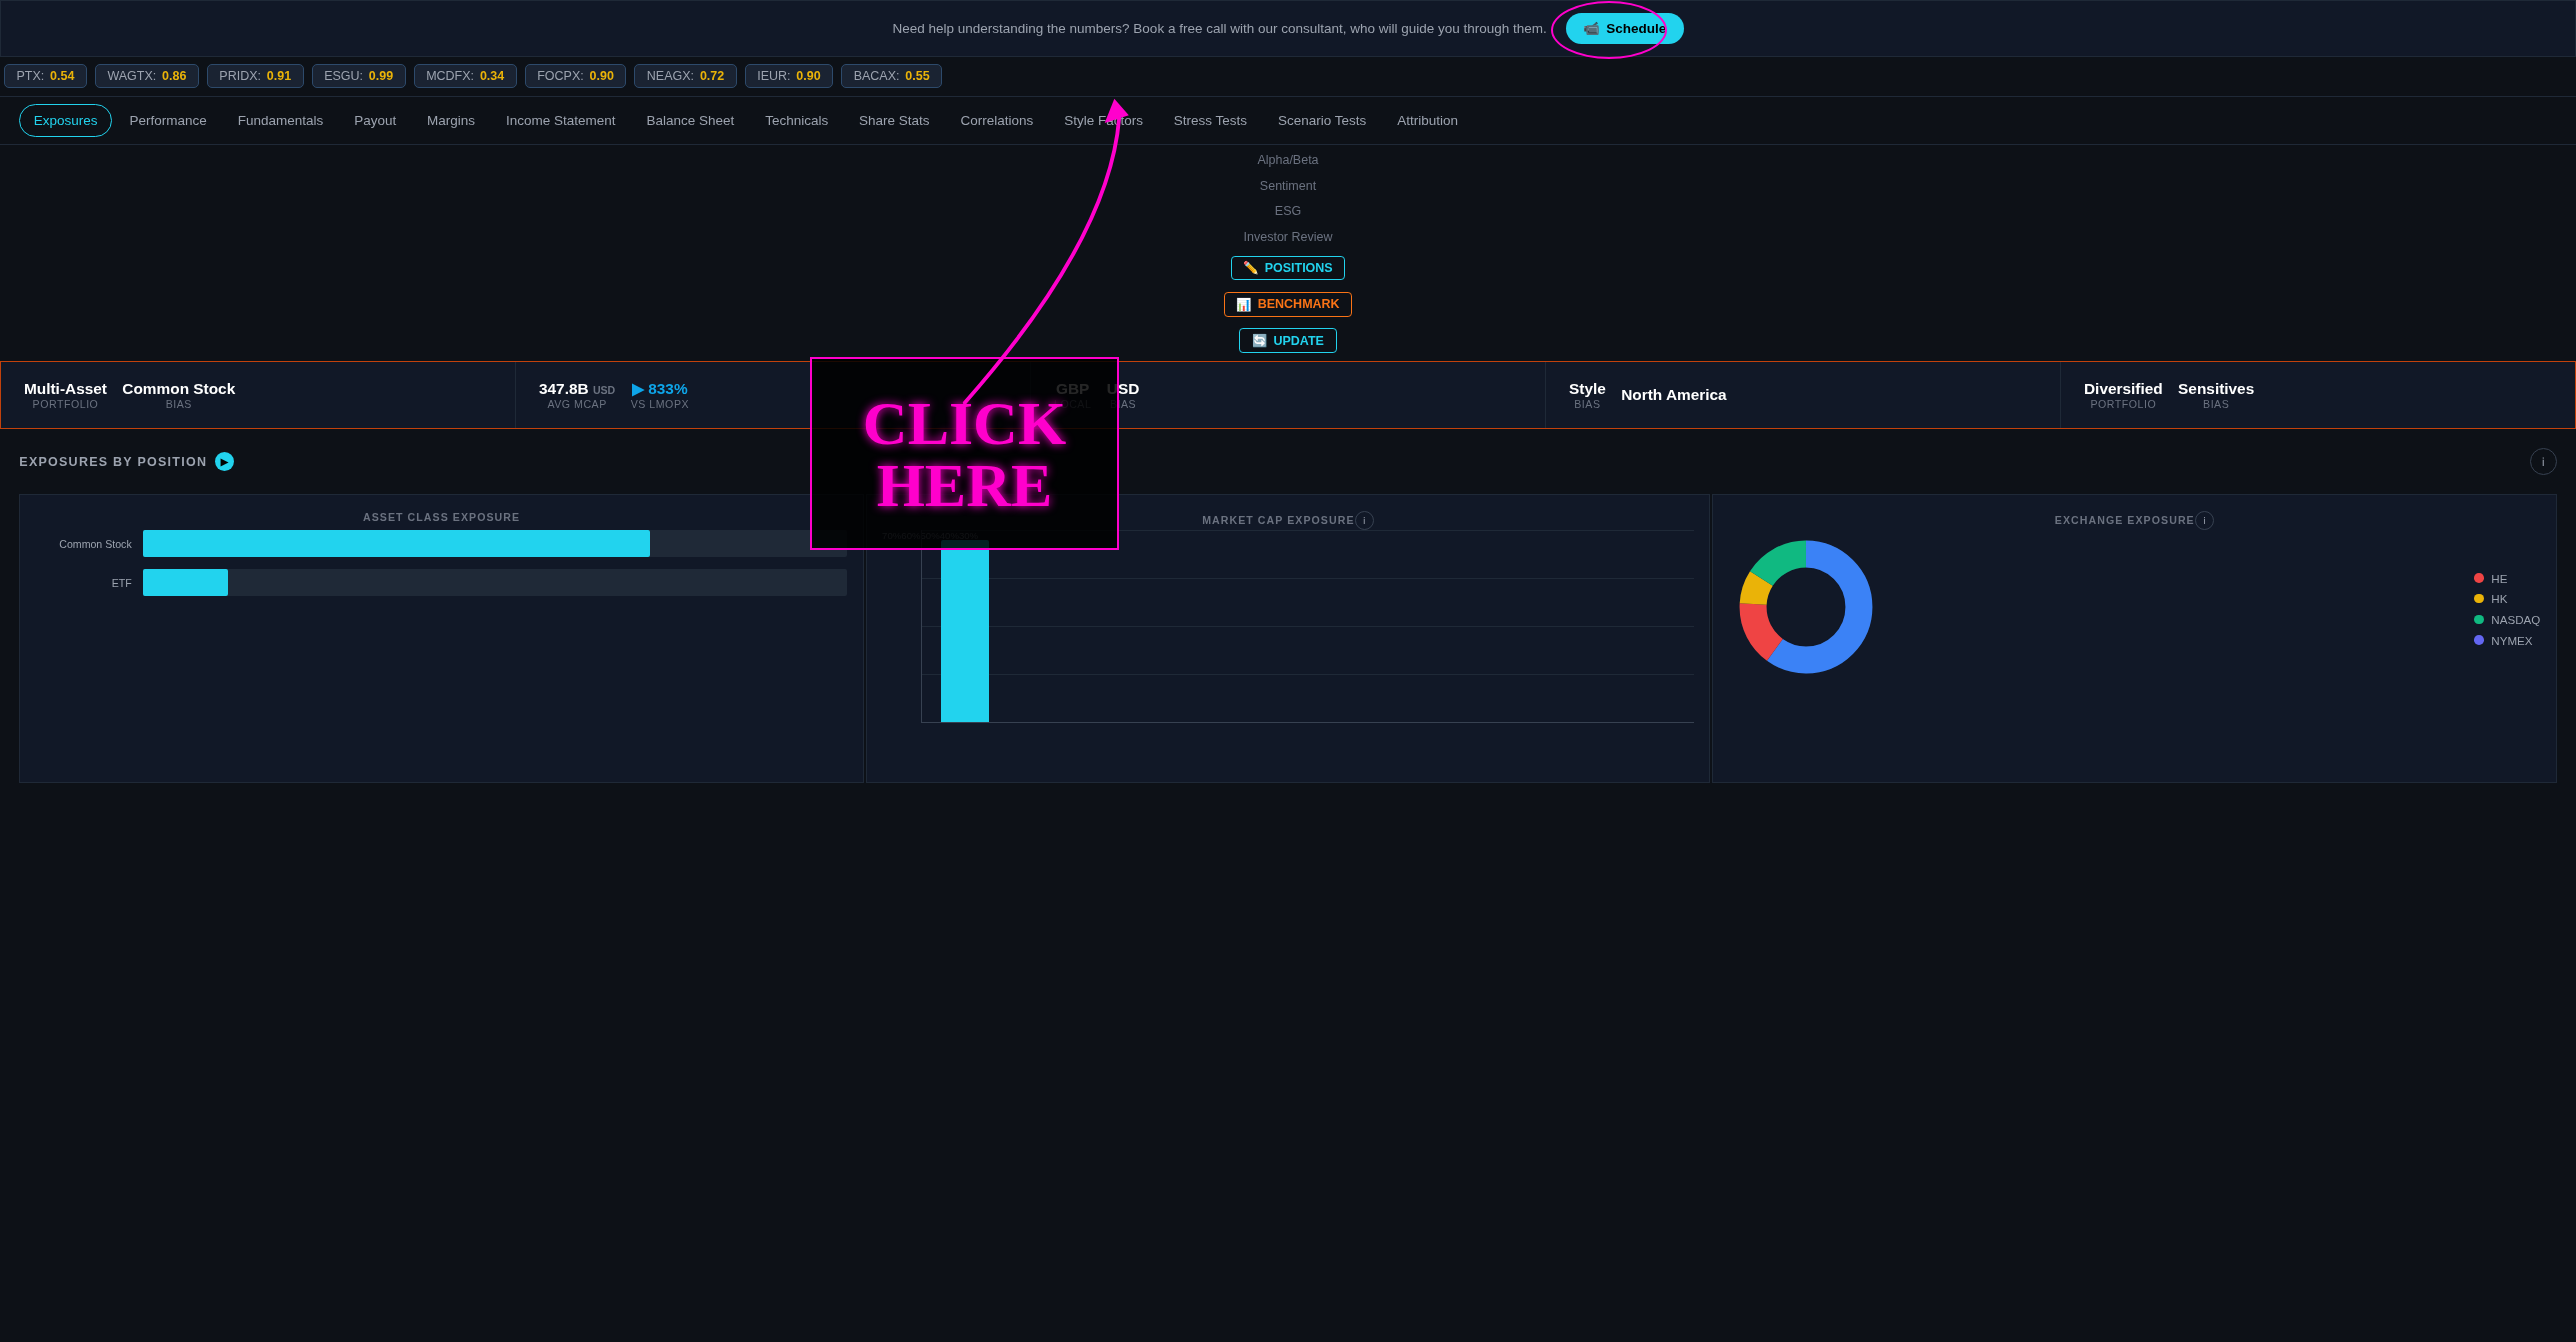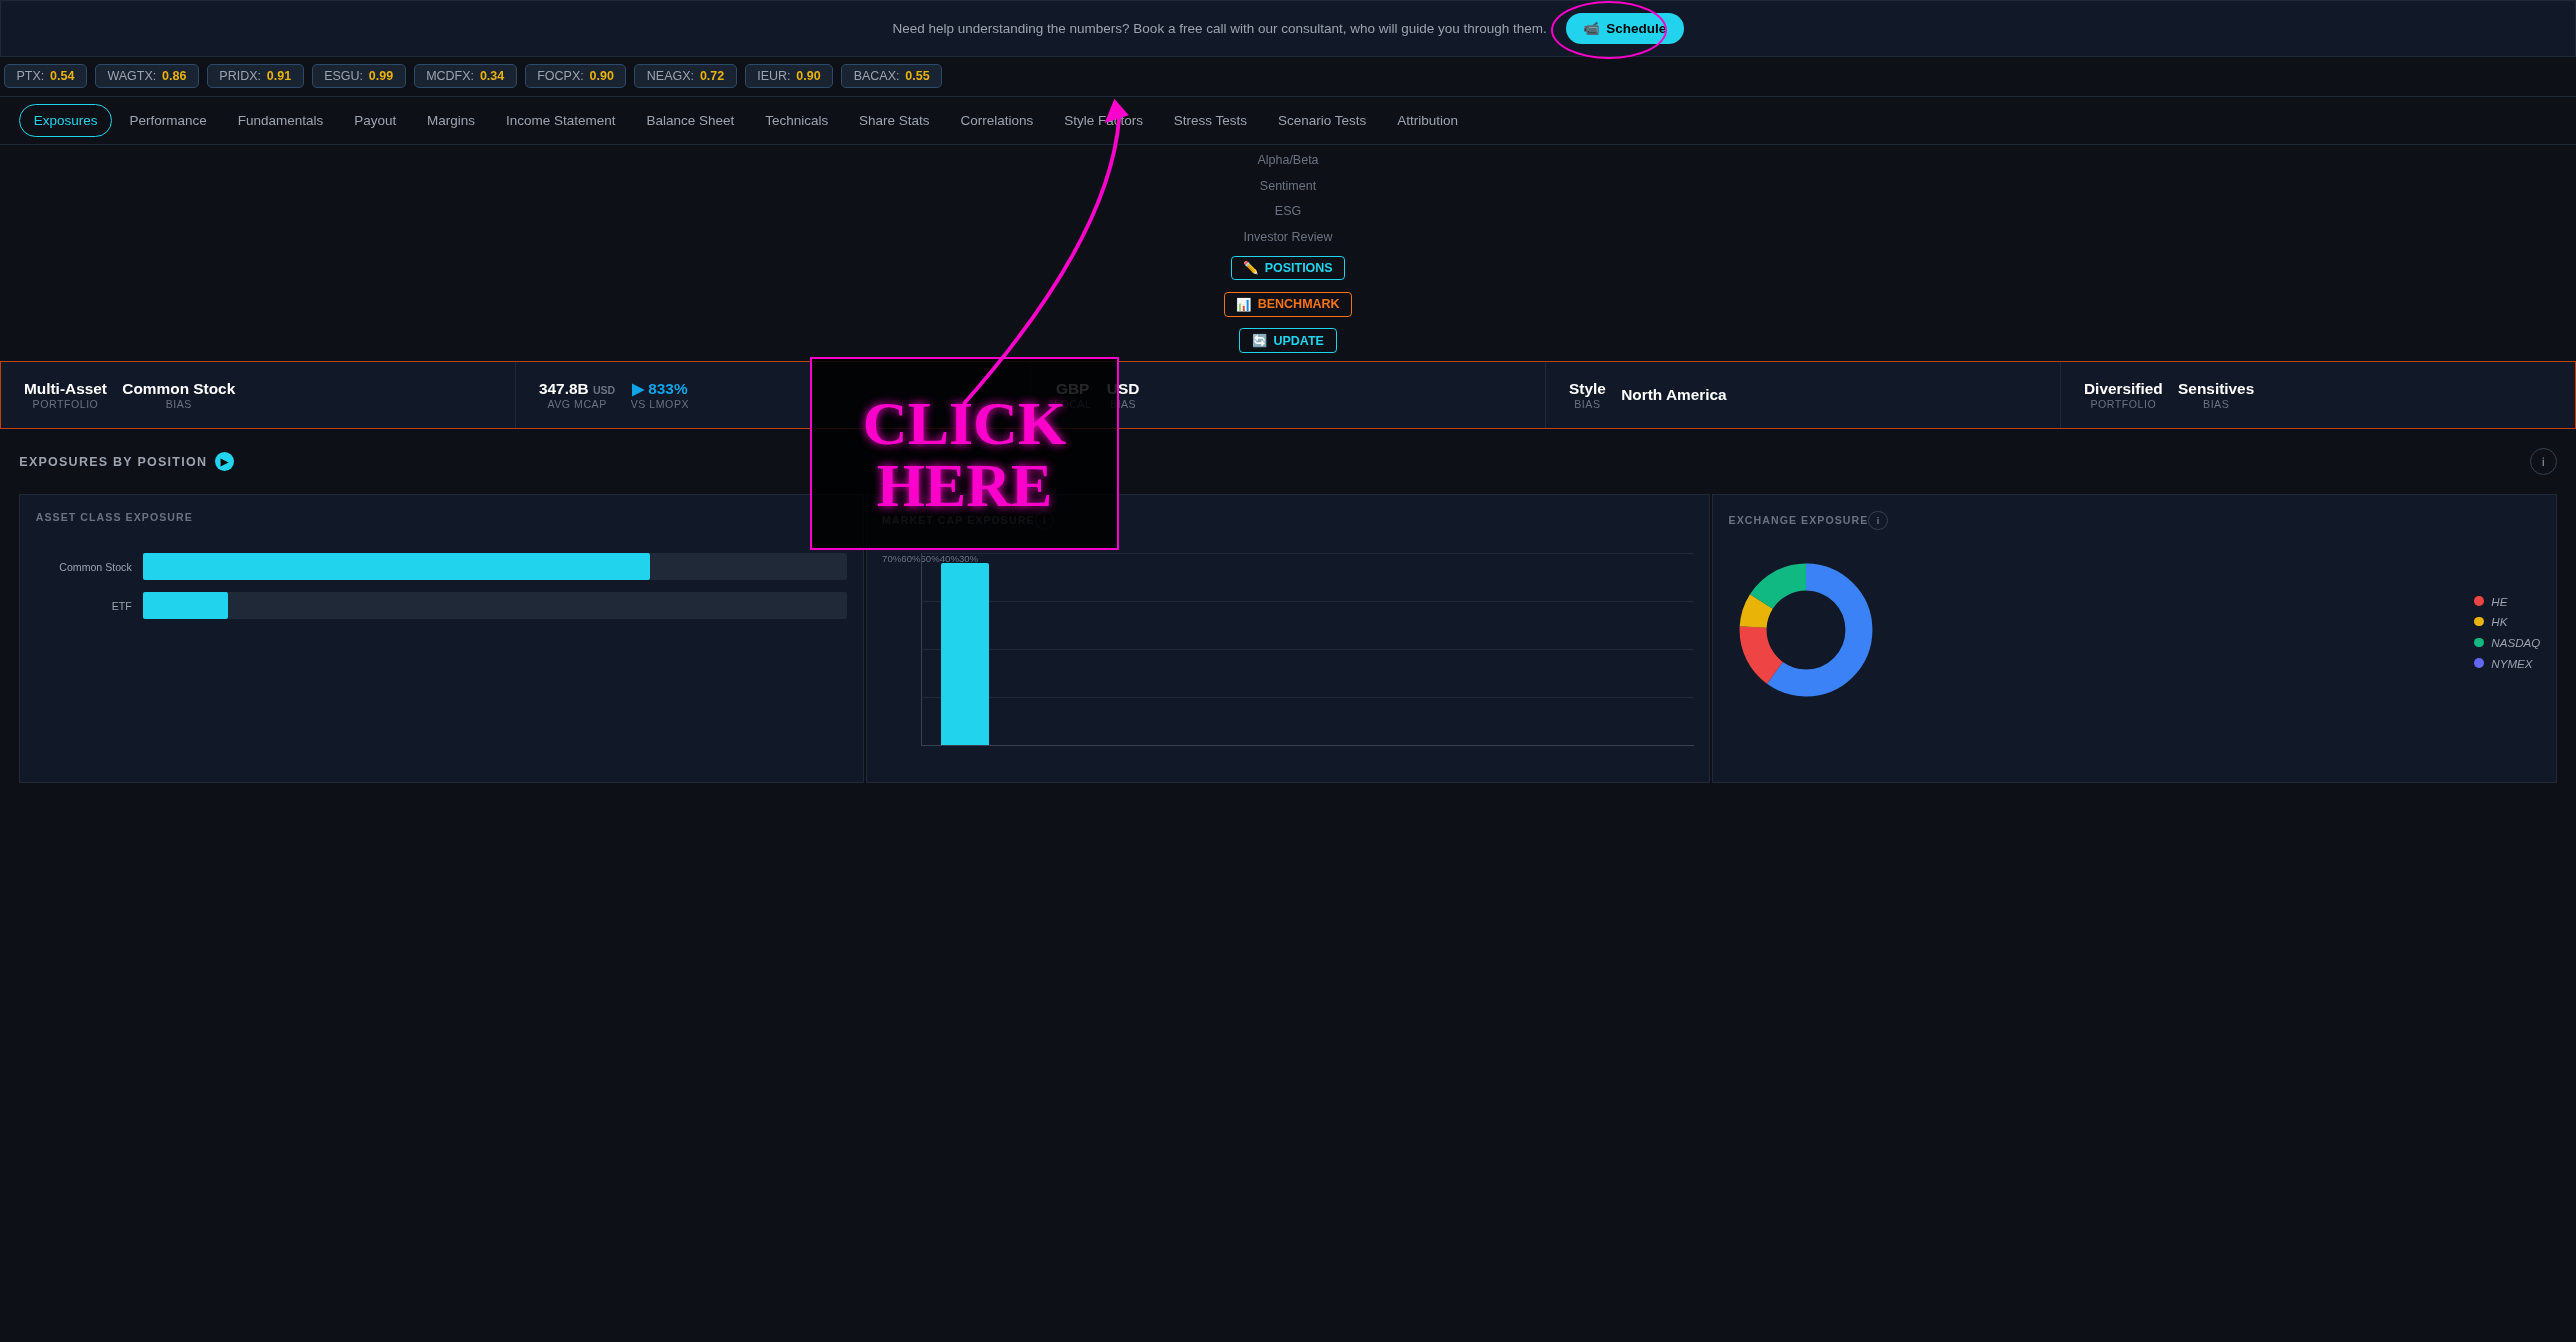--- a/index.html
+++ b/index.html
@@ -264,24 +264,24 @@
       border: 1px solid #1f2937;
       padding: 15.4px;
       min-height: 289px;
     }
     .chart-panel-title {
       font-size: 10.6px;
       font-weight: 700;
       color: #6b7280;
       letter-spacing: 0.1em;
       text-transform: uppercase;
-      margin-bottom: 23px;
-      display: flex;
-      align-items: center;
-      justify-content: flex-start;
+      margin-bottom: 0;
+      display: flex;
+      align-items: center;
+      justify-content: center;
     }
 
     
     .bar-chart {
       display: flex;
       flex-direction: column;
       gap: 11.6px;
       padding: 7.7px 0;
     }
     .bar-row {
@@ -307,21 +307,20 @@
       height: 100%;
       border-radius: 1.9px;
       background: #22d3ee;
     }
 
     
     .donut-container {
       display: flex;
       align-items: center;
       gap: 19.3px;
-      font-style: italic;
     }
     .donut-svg-wrapper {
       flex: 1;
     }
     .donut-legend {
       display: flex;
       flex-direction: column;
       gap: 7.7px;
     }
     .legend-item {

